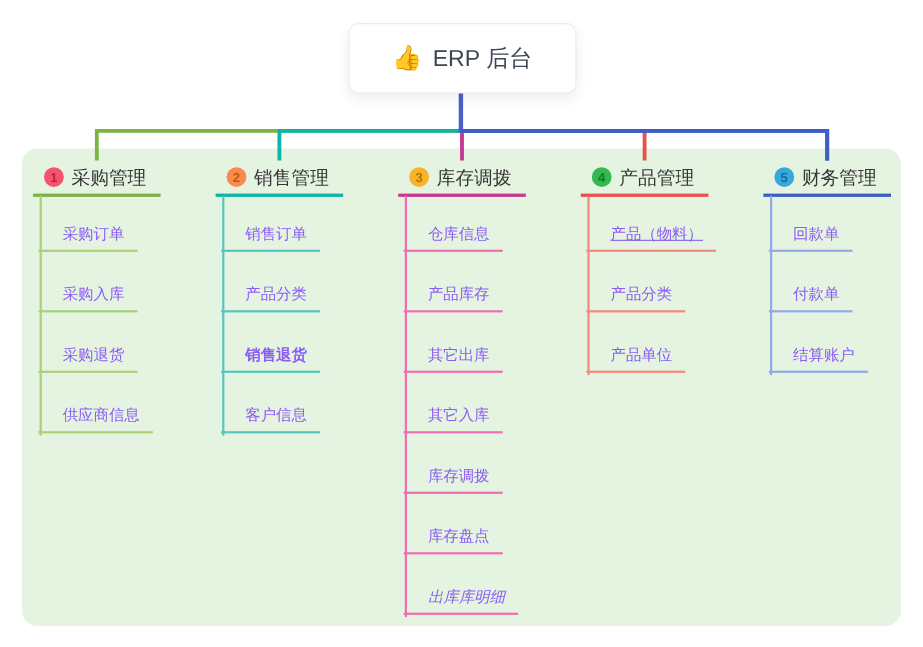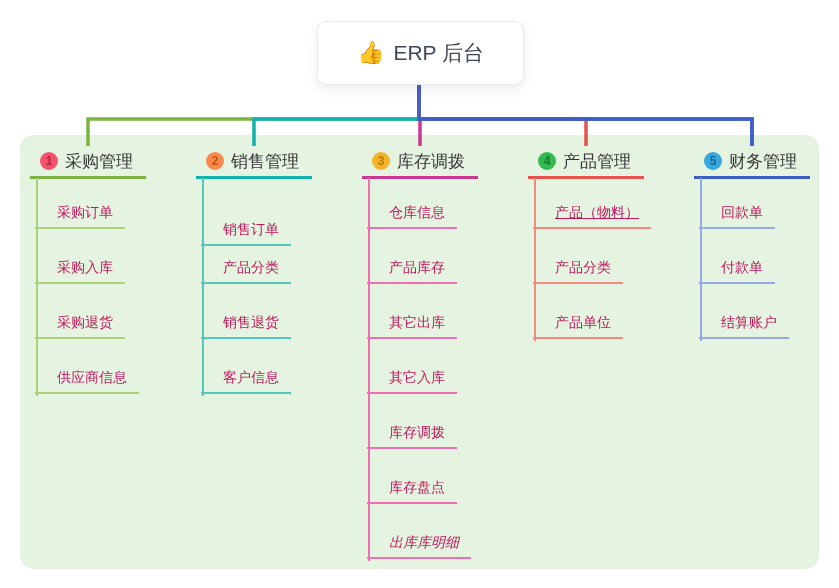--- a/index.html
+++ b/index.html
@@ -15,21 +15,21 @@
   .topic{position:absolute;top:146px;width:116px;height:33px;box-sizing:border-box;
     display:flex;align-items:center;gap:7px;padding-left:10px;cursor:pointer;}
   .badge{width:18px;height:18px;border-radius:50%;flex:0 0 18px;
     display:flex;align-items:center;justify-content:center;
     font-size:12px;font-weight:bold;line-height:1;}
   .topic-label{font-size:17px;color:#363636;white-space:nowrap;}
   .children{position:absolute;top:178px;width:165px;height:0;overflow:visible;}
   .trunk{position:absolute;left:6px;top:0;width:2px;}
   .child{position:absolute;left:5px;height:42px;box-sizing:border-box;
     padding:0 12px 5px 22px;display:flex;align-items:flex-end;white-space:nowrap;
-    font-size:14px;color:#be185d;width:max-content;cursor:pointer;}
+    font-size:14px;color:#8b5cf6;width:max-content;cursor:pointer;}
 </style>
 </head>
 <body>
 
 <div class="stage">
   <div class="panel"></div>
   <svg class="connectors" viewBox="0 0 839 588" xmlns="http://www.w3.org/2000/svg">
       <path d="M 419 119 H 88 V 146" stroke="#7cb342" stroke-width="3.5" fill="none"></path>
       <path d="M 419 119 H 254 V 146" stroke="#10b3ab" stroke-width="3.5" fill="none"></path>
       <path d="M 419 119 H 420 V 146" stroke="#c93890" stroke-width="3.5" fill="none"></path>
@@ -53,23 +53,23 @@
         <div class="child" style="top: 64px; border-bottom: 2px solid rgb(168, 209, 120);">采购入库</div>
         <div class="child" style="top: 119px; border-bottom: 2px solid rgb(168, 209, 120);">采购退货</div>
         <div class="child" style="top: 174px; border-bottom: 2px solid rgb(168, 209, 120);">供应商信息</div>
       </div>
       <div class="topic" style="left: 196px; border-bottom: 3px solid rgb(16, 179, 171);">
         <span class="badge" style="background: rgb(251, 139, 76); color: rgb(191, 84, 23);">2</span>
         <span class="topic-label">销售管理</span>
       </div>
       <div class="children" style="left: 196px;">
         <div class="trunk" style="background: rgb(83, 198, 189); height: 218px;"></div>
-        <div class="child" style="top: 26px; border-bottom: 2px solid rgb(83, 198, 189);">销售订单</div>
+        <div class="child" style="top: 9px; border-bottom: 2px solid rgb(83, 198, 189);">销售订单</div>
         <div class="child" style="top: 64px; border-bottom: 2px solid rgb(83, 198, 189);">产品分类</div>
-        <div class="child" style="top: 119px; border-bottom: 2px solid rgb(83, 198, 189);">销售退货</div>
+        <div class="child" style="top: 119px; border-bottom: 2px solid rgb(83, 198, 189); font-weight: bold;">销售退货</div>
         <div class="child" style="top: 174px; border-bottom: 2px solid rgb(83, 198, 189);">客户信息</div>
       </div>
       <div class="topic" style="left: 362px; border-bottom: 3px solid rgb(201, 56, 144);">
         <span class="badge" style="background: rgb(247, 179, 43); color: rgb(175, 122, 5);">3</span>
         <span class="topic-label">库存调拨</span>
       </div>
       <div class="children" style="left: 362px;">
         <div class="trunk" style="background: rgb(239, 111, 178); height: 383px;"></div>
         <div class="child" style="top: 9px; border-bottom: 2px solid rgb(239, 111, 178);">仓库信息</div>
         <div class="child" style="top: 64px; border-bottom: 2px solid rgb(239, 111, 178);">产品库存</div>

